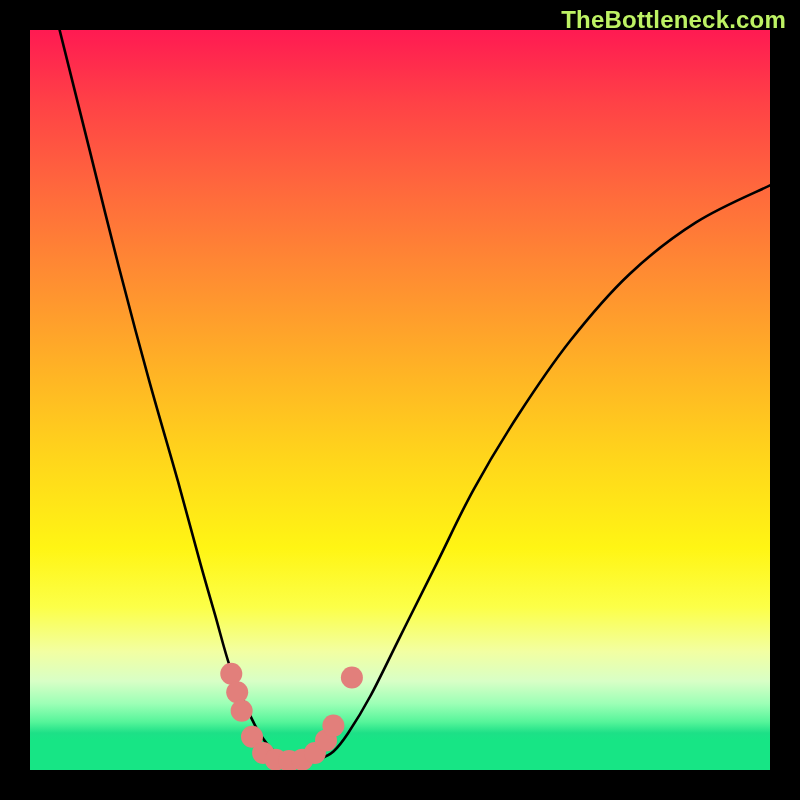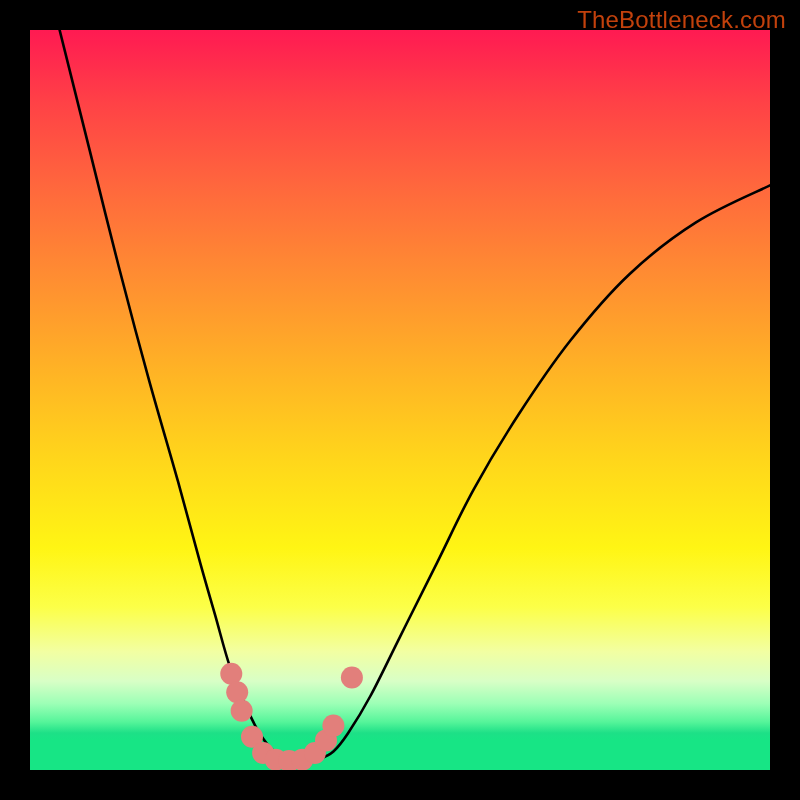--- a/index.html
+++ b/index.html
@@ -41,23 +41,23 @@
       #56f59a 93.5%,
       #1de087 95%,
       #17e585 96%,
       #17e585 100%
     );
   }
   .watermark {
     position: absolute;
     top: 6px;
     right: 14px;
-    color: #c2410c;
+    color: #bef264;
     font-size: 24px;
-    font-weight: 400;
+    font-weight: 700;
     letter-spacing: 0.2px;
     user-select: none;
   }
   svg.curves {
     position: absolute;
     left: 0;
     top: 0;
     width: 740px;
     height: 740px;
   }

